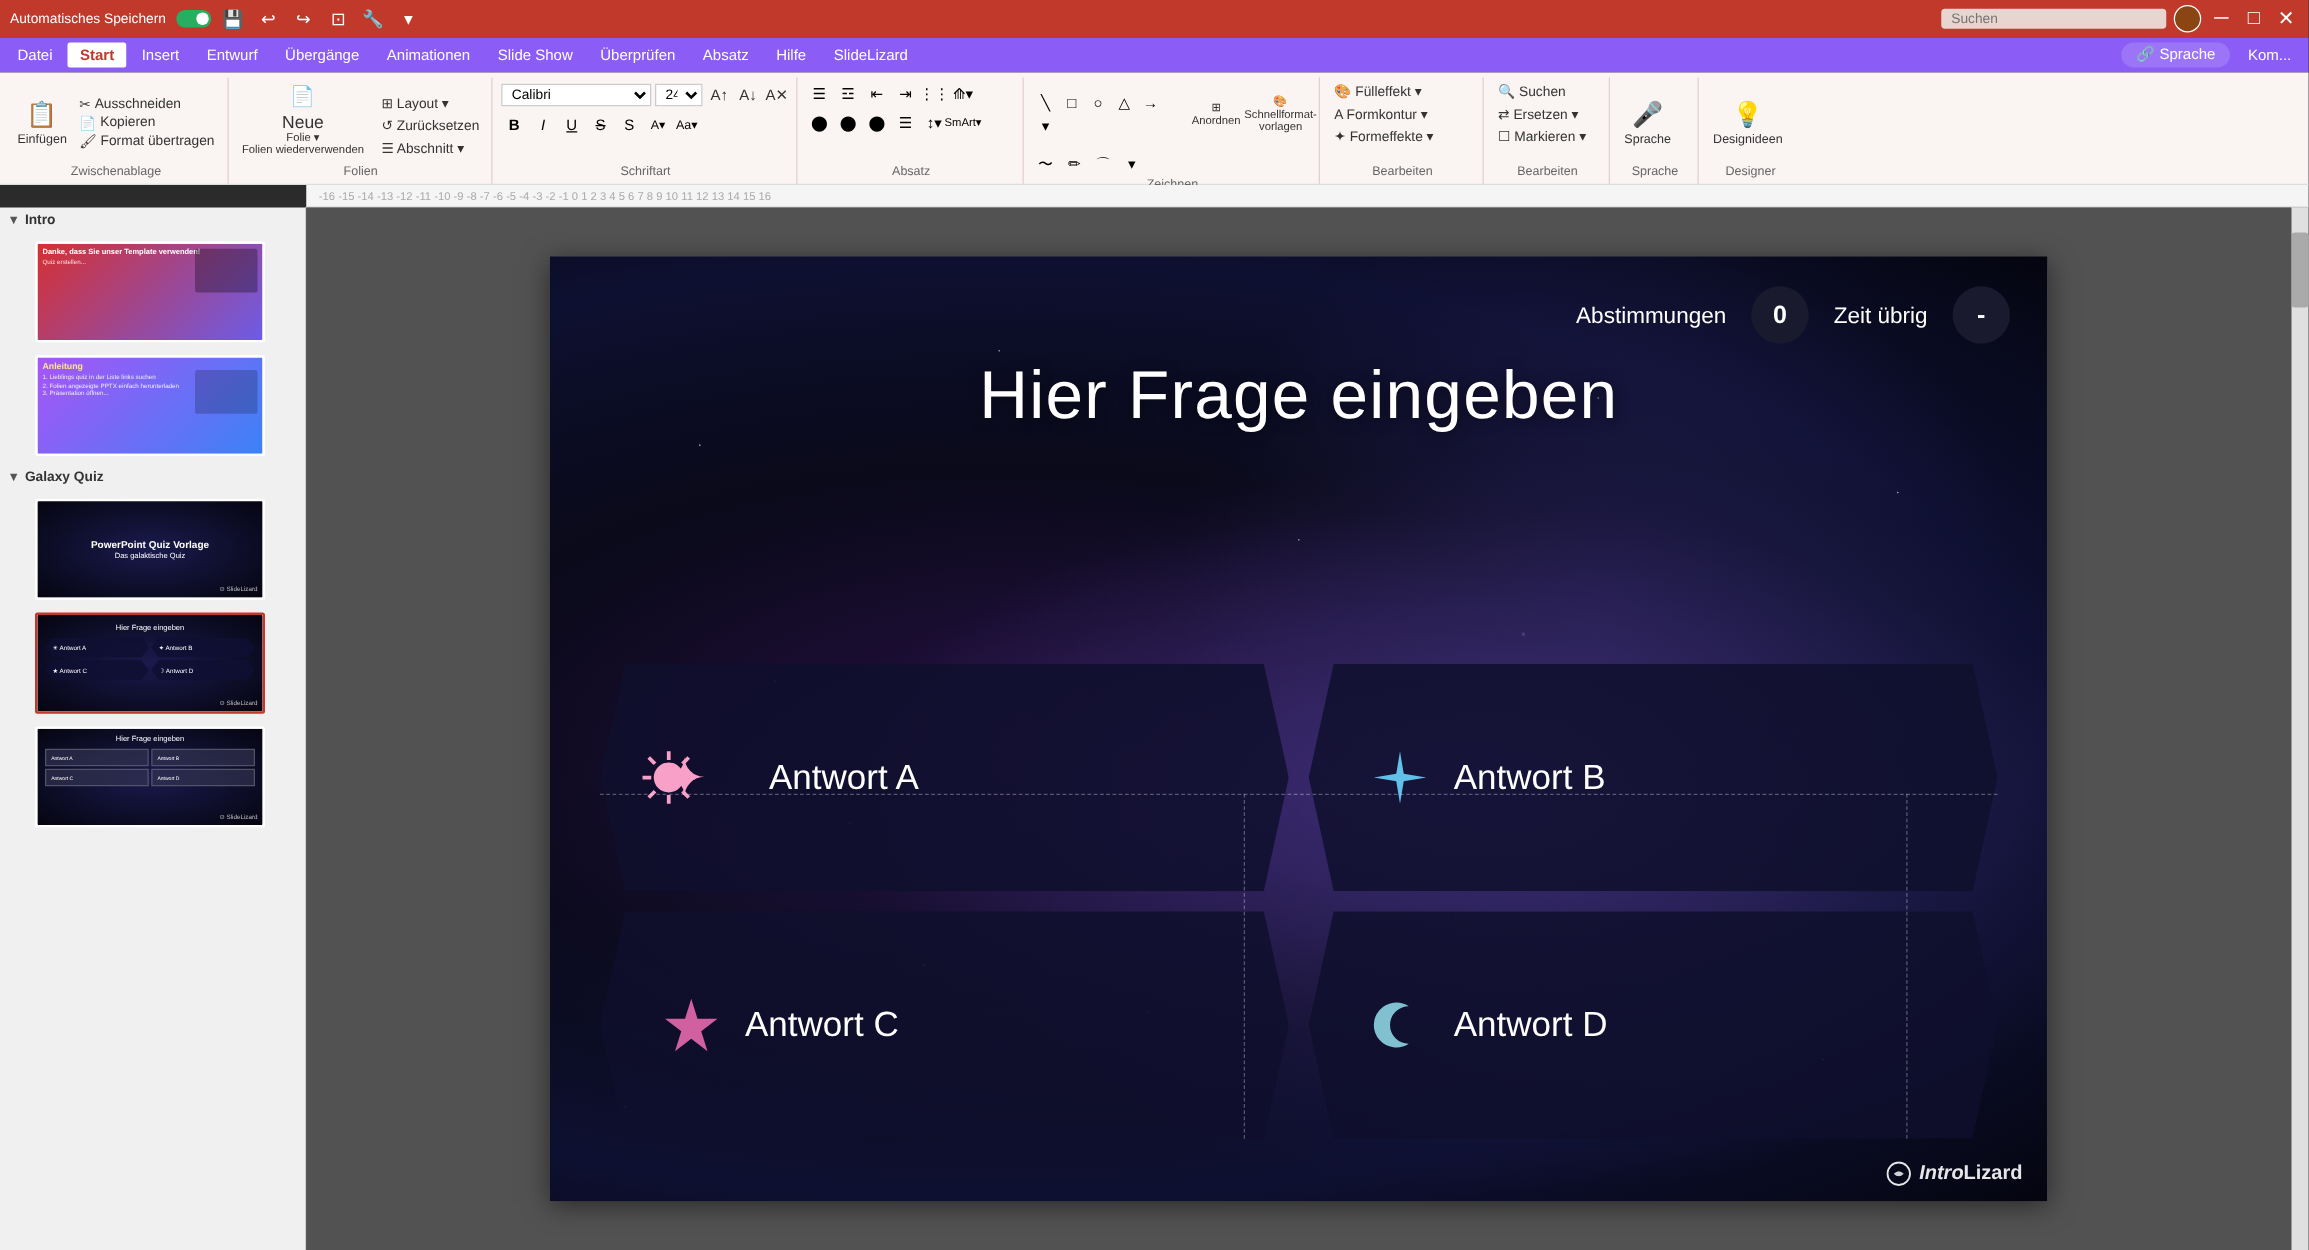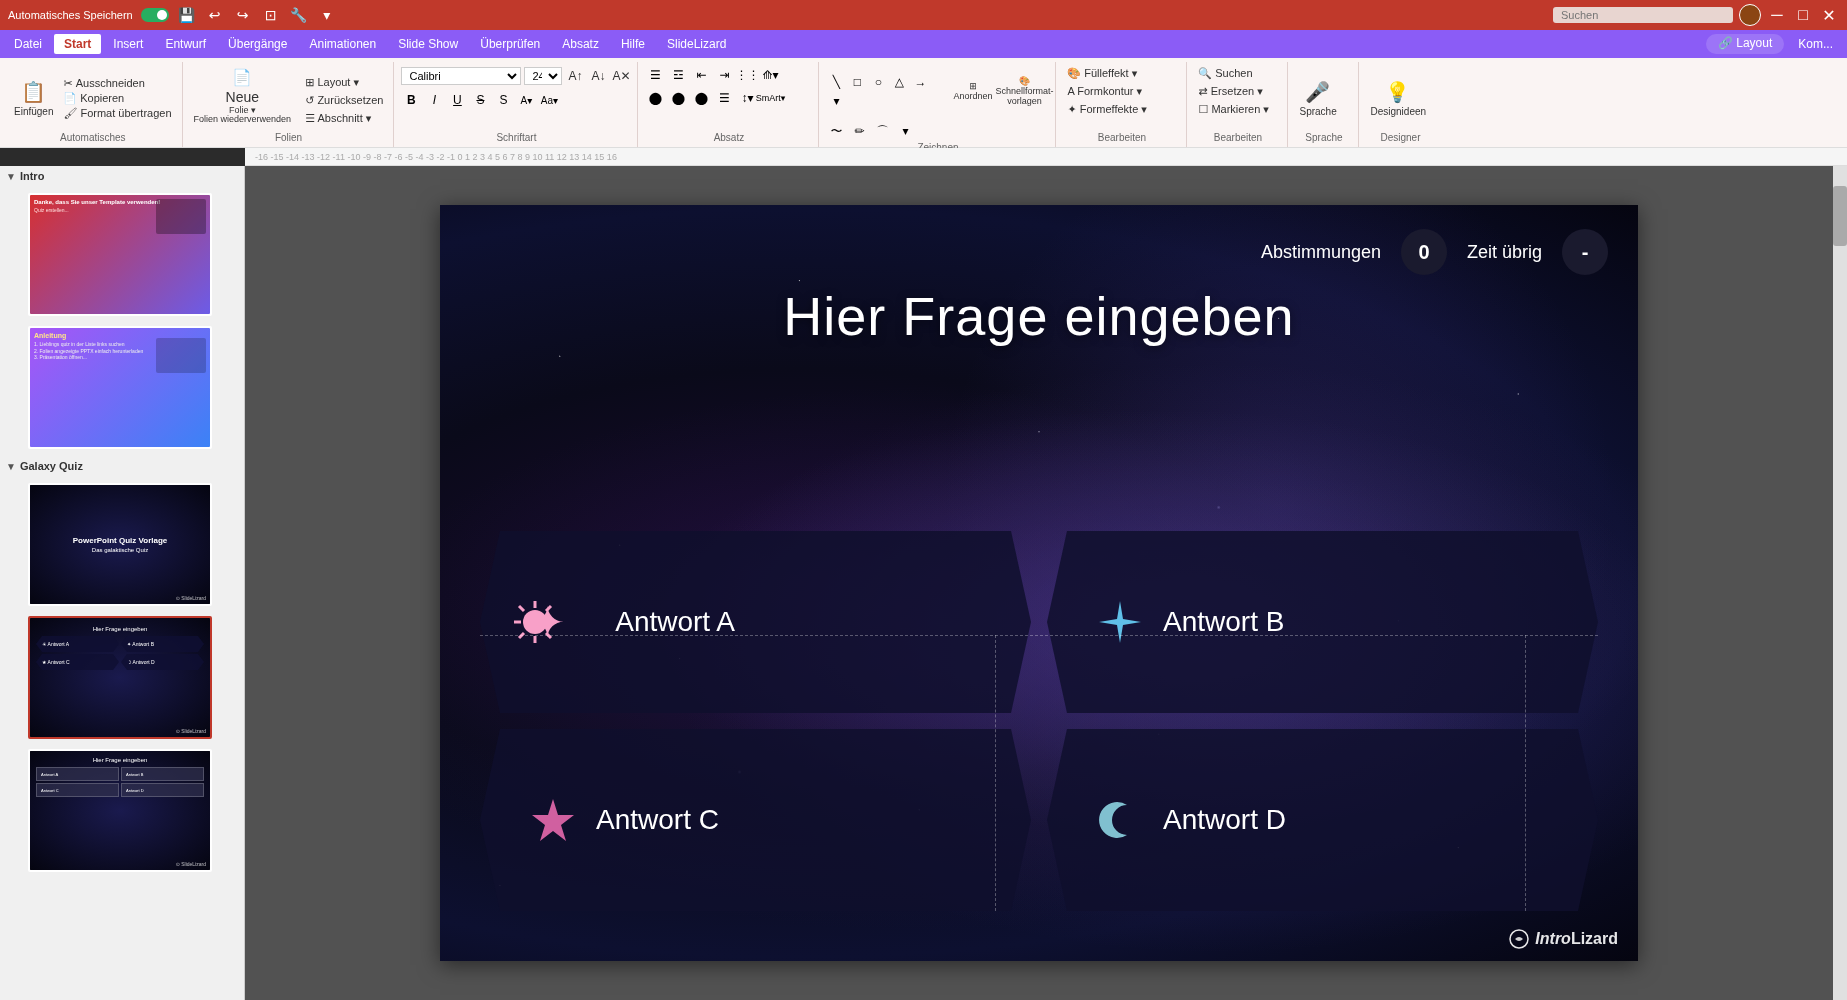--- a/index.html
+++ b/index.html
@@ -148,21 +148,21 @@
     }
     .slide-thumb.active { border-color: #c0392b; }
     .slide-thumb-wrapper {
       display: flex;
       align-items: center;
       padding-left: 20px;
       margin: 4px 0;
     }
     .thumb-img {
       width: 180px;
-      height: 119px;
+      height: 77px;
       background: #333;
       border-radius: 1px;
       position: relative;
       overflow: hidden;
     }
     
     .thumb1 { background: linear-gradient(135deg, #d63031 0%, #6c5ce7 100%); }
     .thumb2 { background: linear-gradient(135deg, #a855f7 0%, #3b82f6 100%); }
     .thumb3 { background: radial-gradient(ellipse at center, #1a1a3e 0%, #0d0d1a 100%); }
     .thumb4 { background: radial-gradient(ellipse at center, #1a1a3e 0%, #0d0d1a 100%); }
@@ -366,40 +366,40 @@
   <div class="menu-item">Insert</div>
   <div class="menu-item">Entwurf</div>
   <div class="menu-item">Übergänge</div>
   <div class="menu-item">Animationen</div>
   <div class="menu-item">Slide Show</div>
   <div class="menu-item">Überprüfen</div>
   <div class="menu-item">Absatz</div>
   <div class="menu-item">Hilfe</div>
   <div class="menu-item">SlideLizard</div>
   <div class="menu-right">
-    <div class="menu-item" style="background: rgba(255,255,255,0.15); border-radius: 12px; padding: 2px 12px;">🔗 Layout</div>
+    <div class="menu-item" style="background: rgba(255,255,255,0.15); border-radius: 12px; padding: 2px 12px;">🔗 Sprache</div>
     <div class="menu-item">Kom...</div>
   </div>
 </div>
 
 <div id="ribbon">
 
   <div class="ribbon-group">
     <div class="ribbon-buttons">
       <div class="ribbon-btn">
         <div class="icon">📋</div>
         <span>Einfügen</span>
       </div>
       <div class="ribbon-stack">
         <div class="ribbon-btn-small">✂ <span>Ausschneiden</span></div>
         <div class="ribbon-btn-small">📄 <span>Kopieren</span></div>
         <div class="ribbon-btn-small">🖌 <span>Format übertragen</span></div>
       </div>
     </div>
-    <div class="ribbon-group-label">Automatisches</div>
+    <div class="ribbon-group-label">Zwischenablage</div>
   </div>
 
   <div class="ribbon-group">
     <div class="ribbon-buttons">
       <div style="display:flex; flex-direction:column; align-items:center;">
         <div class="ribbon-btn" style="height:40px;">
           <div class="icon" style="font-size:16px;">📄</div>
           <span style="font-size:14px;">Neue</span>
           <span style="font-size:9px;">Folie ▾</span>
         </div>

